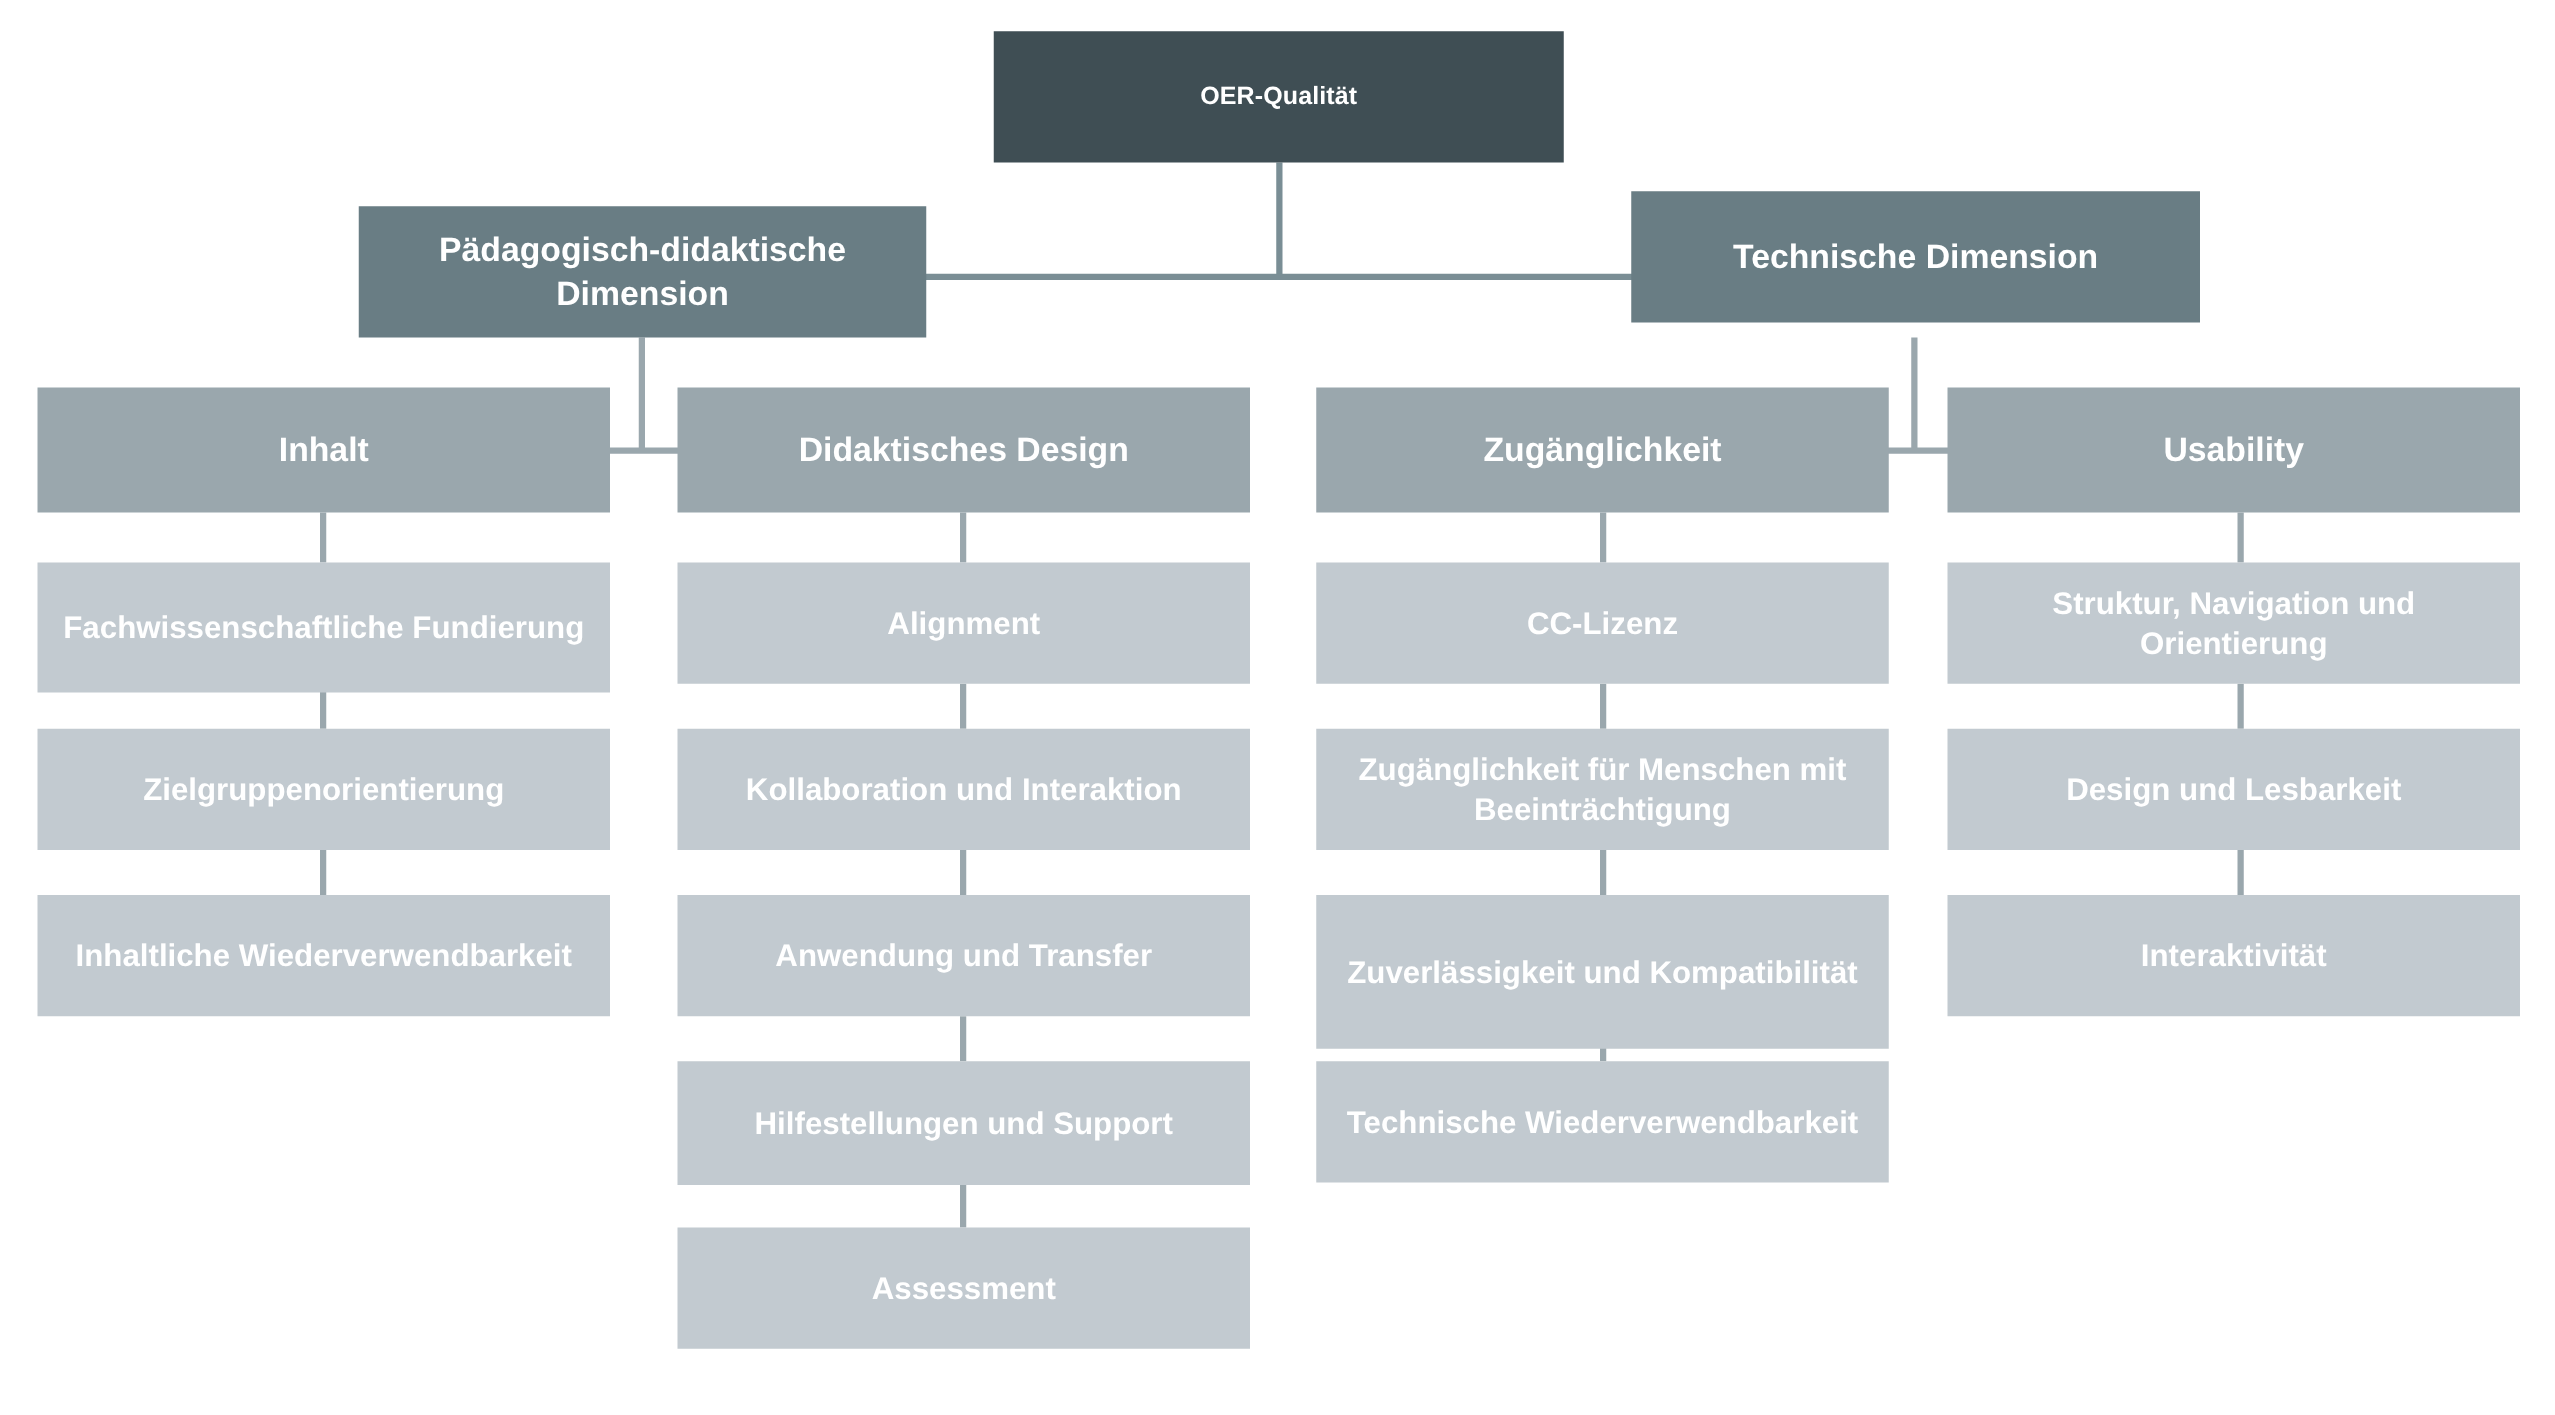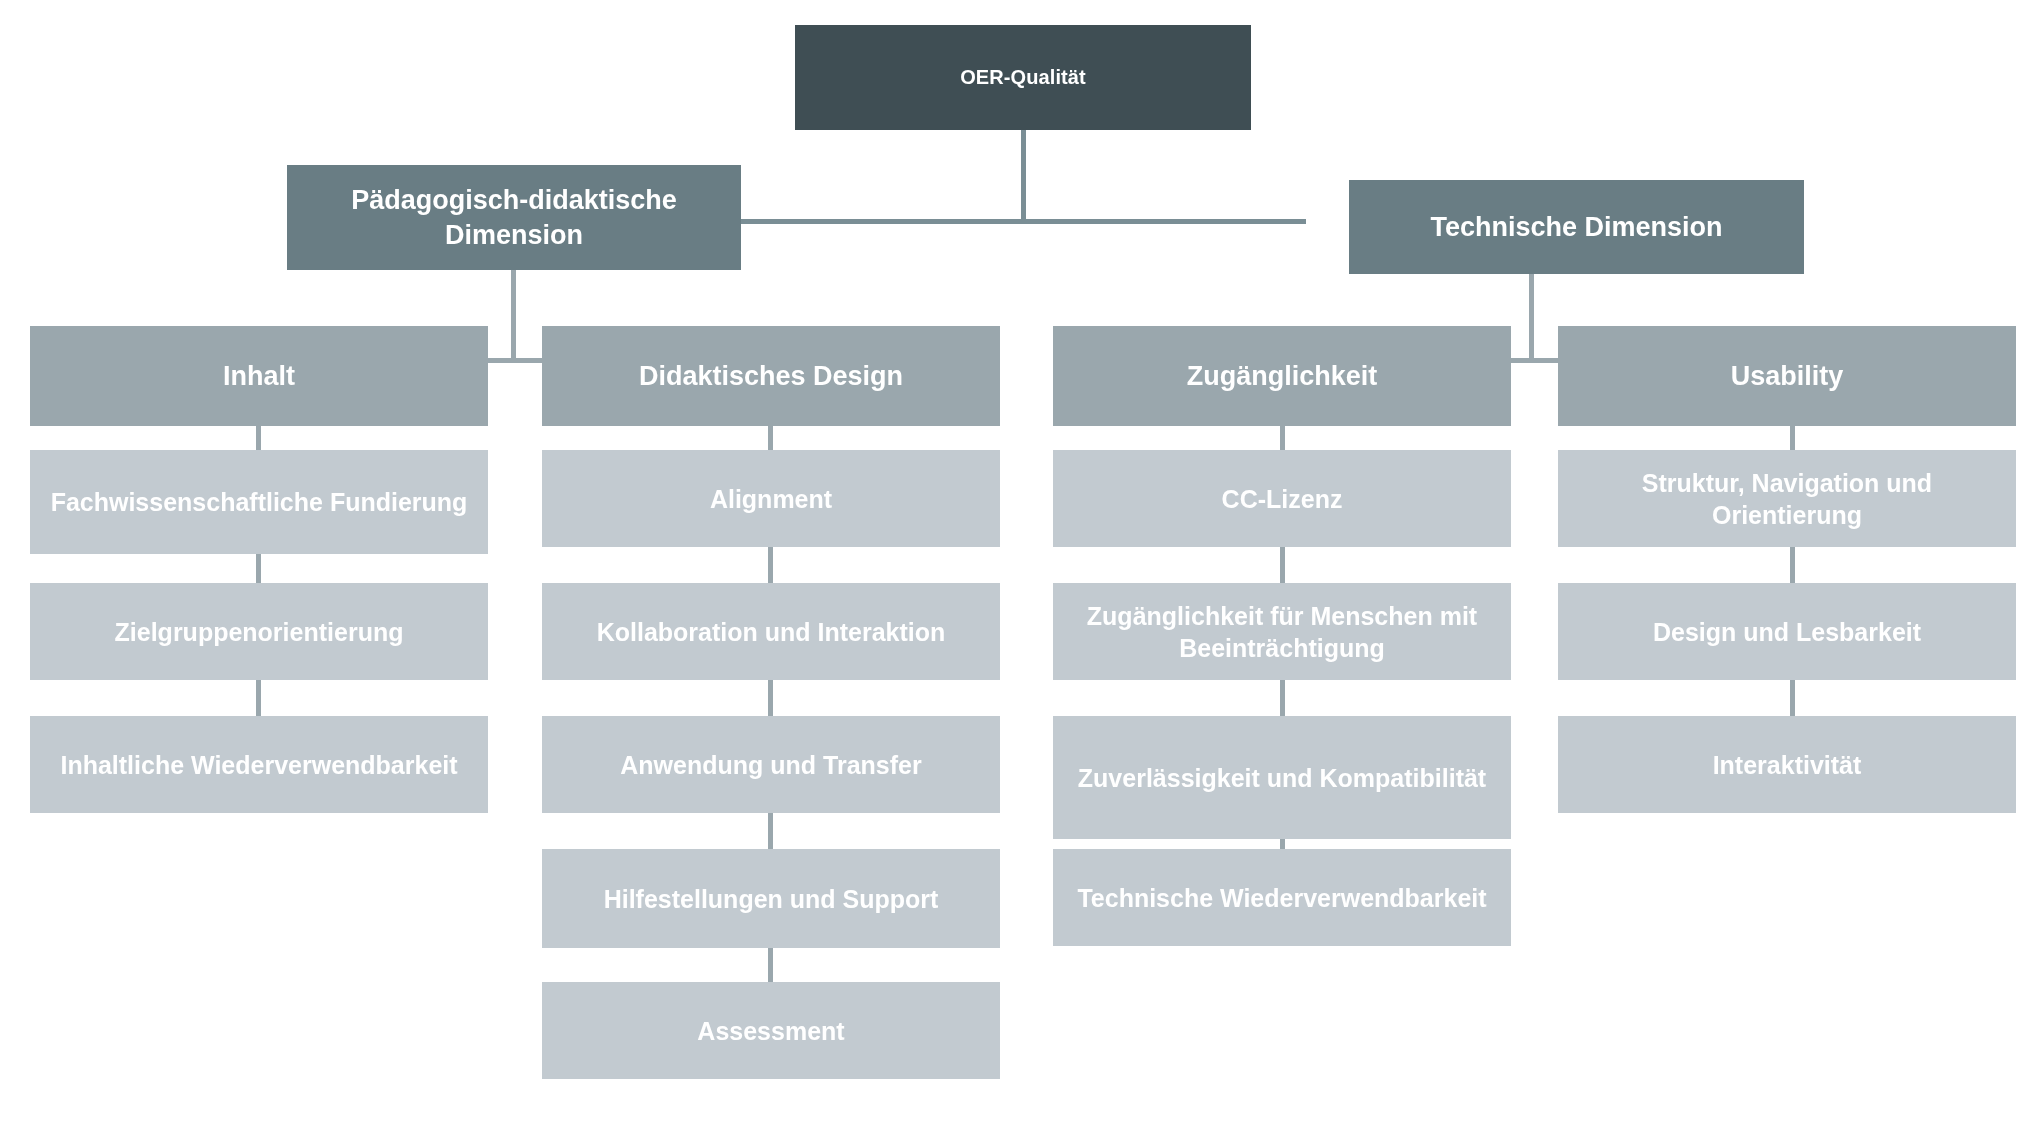--- a/index.html
+++ b/index.html
@@ -39,21 +39,20 @@
     font-size: 20px;
     letter-spacing: 0.1px;
   }
   .level-dim {
     background: #697d84;
     font-size: 27px;
   }
   .level-cat {
     background: #9aa7ad;
     font-size: 27px;
-    margin-top: 16px;
   }
   .level-leaf {
     background: #c2cad0;
     font-size: 25px;
   }
   .conn {
     position: absolute;
     background: #9aa7ad;
     z-index: 1;
   }
@@ -95,21 +94,21 @@
   <div class="conn v" style="left:1790px; top:547px; width:5px; height:36px;"></div>
   <div class="conn v" style="left:1790px; top:680px; width:5px; height:36px;"></div>
 
   <div class="node level-root" style="left:795px; top:25px; width:456px; height:105px;">
     <span>OER-Qualität</span>
   </div>
 
   <div class="node level-dim" style="left:287px; top:165px; width:454px; height:105px;">
     <span>Pädagogisch-didaktische Dimension</span>
   </div>
-  <div class="node level-dim" style="left:1305px; top:180px; width:455px; height:94px;margin-left:44px;">
+  <div class="node level-dim" style="left:1305px; top:153px; width:455px; height:105px;">
     <span>Technische Dimension</span>
   </div>
 
   <div class="node level-cat" style="left:30px; top:310px; width:458px; height:100px;">
     <span>Inhalt</span>
   </div>
   <div class="node level-cat" style="left:542px; top:310px; width:458px; height:100px;">
     <span>Didaktisches Design</span>
   </div>
   <div class="node level-cat" style="left:1053px; top:310px; width:458px; height:100px;">

